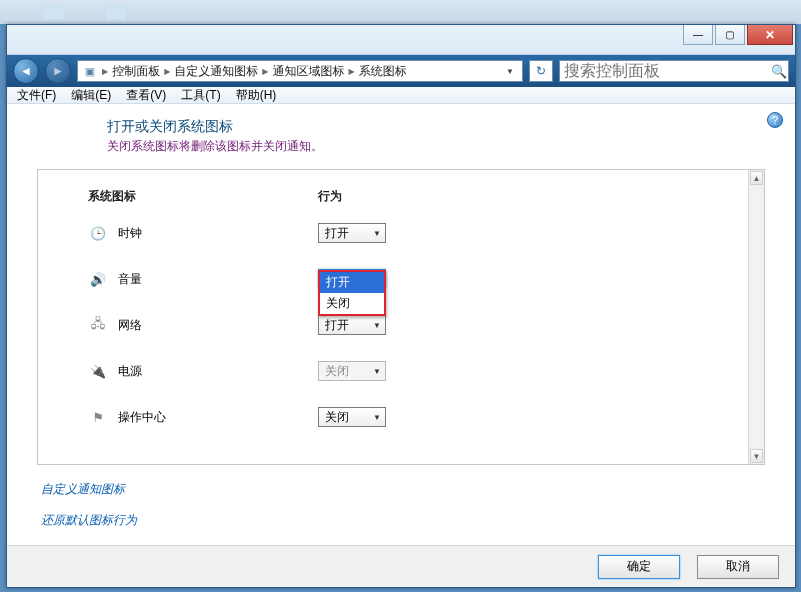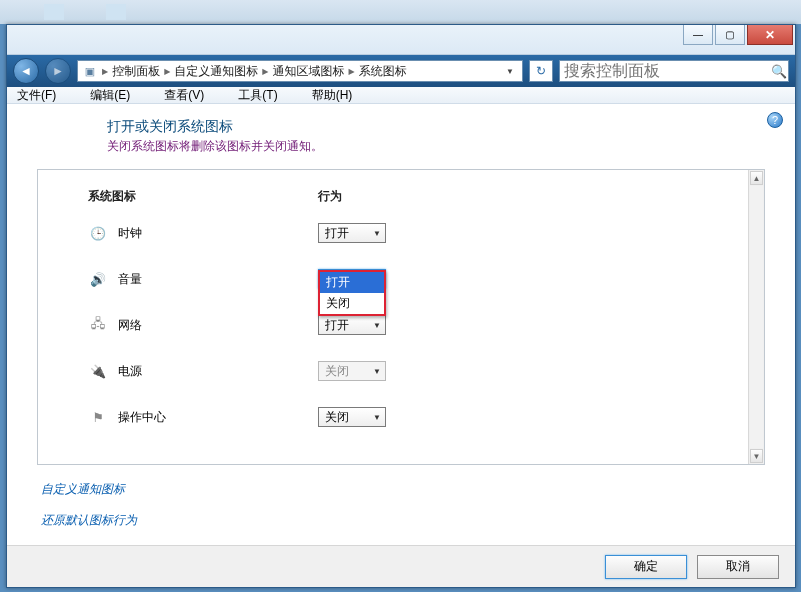--- a/index.html
+++ b/index.html
@@ -28,21 +28,21 @@
 .addr-sep { color: #6a6a6a; font-size: 8px; padding: 0 2px; }
 .addr-seg { color: #1a1a1a; white-space: nowrap; }
 .addr-end { flex: 1; }
 .addr-dd { font-size: 8px; color: #444; padding: 0 4px; }
 .refresh { width: 24px; height: 22px; background: #fff; border: 1px solid #6b8fb0; display: flex; align-items: center; justify-content: center; color: #2a6aa6; font-size: 12px; }
 .searchbox { width: 230px; height: 22px; background: #fff; border: 1px solid #6b8fb0; display: flex; align-items: center; padding: 0 4px; }
 .searchbox input { border: none; outline: none; flex: 1; font-size: 16px; color: #888; }
 .searchbox .sicon { color: #2a6aa6; font-size: 13px; }
 
 
-.menubar { height: 16px; background: linear-gradient(#f7fafd,#e9f0f7); border-bottom: 1px solid #d0dce8; display: flex; align-items: center; padding: 8px 6px; font-size: 12px; gap: 26px; }
+.menubar { height: 16px; background: linear-gradient(#f7fafd,#e9f0f7); border-bottom: 1px solid #d0dce8; display: flex; align-items: center; padding: 8px 6px; font-size: 12px; gap: 7px; }
 .menuitem { padding: 2px 4px; cursor: default; }
 
 
 .content { position: relative; padding: 14px 30px 6px 30px; }
 .help-icon { position: absolute; right: 12px; top: 8px; width: 16px; height: 16px; border-radius: 50%; background: radial-gradient(circle at 30% 30%, #a7d4f7, #2a7ac9); color: #fff; font-size: 11px; display: flex; align-items: center; justify-content: center; border: 1px solid #1a5fa0; }
 .heading { color: #0a4a7a; font-size: 14px; font-weight: normal; margin: 0 0 2px 70px; }
 .subtext { font-size: 12px; color: #701a75; margin: 0 0 14px 70px; }
 
 .panel { margin: 0 0 0 0; border: 1px solid #c0c8d0; height: 296px; position: relative; background: #fff; }
 .panel-scroll { position: absolute; right: 0; top: 0; bottom: 0; width: 16px; background: #f0f0f0; border-left: 1px solid #d8d8d8; }
@@ -69,21 +69,21 @@
 .dropdown { position: absolute; left: 280px; top: 100px; width: 68px; border: 2px solid #d23; background: #fff; font-size: 12px; box-shadow: 1px 2px 3px rgba(0,0,0,.3); z-index: 5; }
 .dropdown .opt { padding: 2px 6px; cursor: default; }
 .dropdown .opt.sel { background: #2a6ed6; color: #fff; }
 
 
 .linkline { margin: 14px 0 0 4px; }
 .linkline a { color: #0a5fb0; font-size: 12px; text-decoration: none; cursor: pointer; font-style: italic; }
 .linkline + .linkline { margin-top: 12px; }
 
 
-.footer { position: absolute; left: 0; right: 0; bottom: 0; height: 42px; background: #f0f0f0; border-top: 1px solid #d6d6d6; display: flex; align-items: center; justify-content: flex-end; padding: 0 16px; gap: 10px; }
+.footer { position: absolute; left: 0; right: 0; bottom: 0; height: 42px; background: #f0f0f0; border-top: 1px solid #d6d6d6; display: flex; align-items: center; justify-content: flex-end; padding: 0 16px; gap: 17px; }
 .btn { width: 82px; height: 24px; border: 1px solid #8a8a8a; background: linear-gradient(#fdfdfd,#e4e4e4); font-size: 12px; cursor: default; }
 .btn.primary { border-color: #3a8fd6; box-shadow: 0 0 2px #6fb6f0; }
 </style>
 </head>
 <body>
 
 <div class="desktop-taskbar">
   <div class="desktop-icon d1"></div>
   <div class="desktop-icon d2"></div>
 </div>

